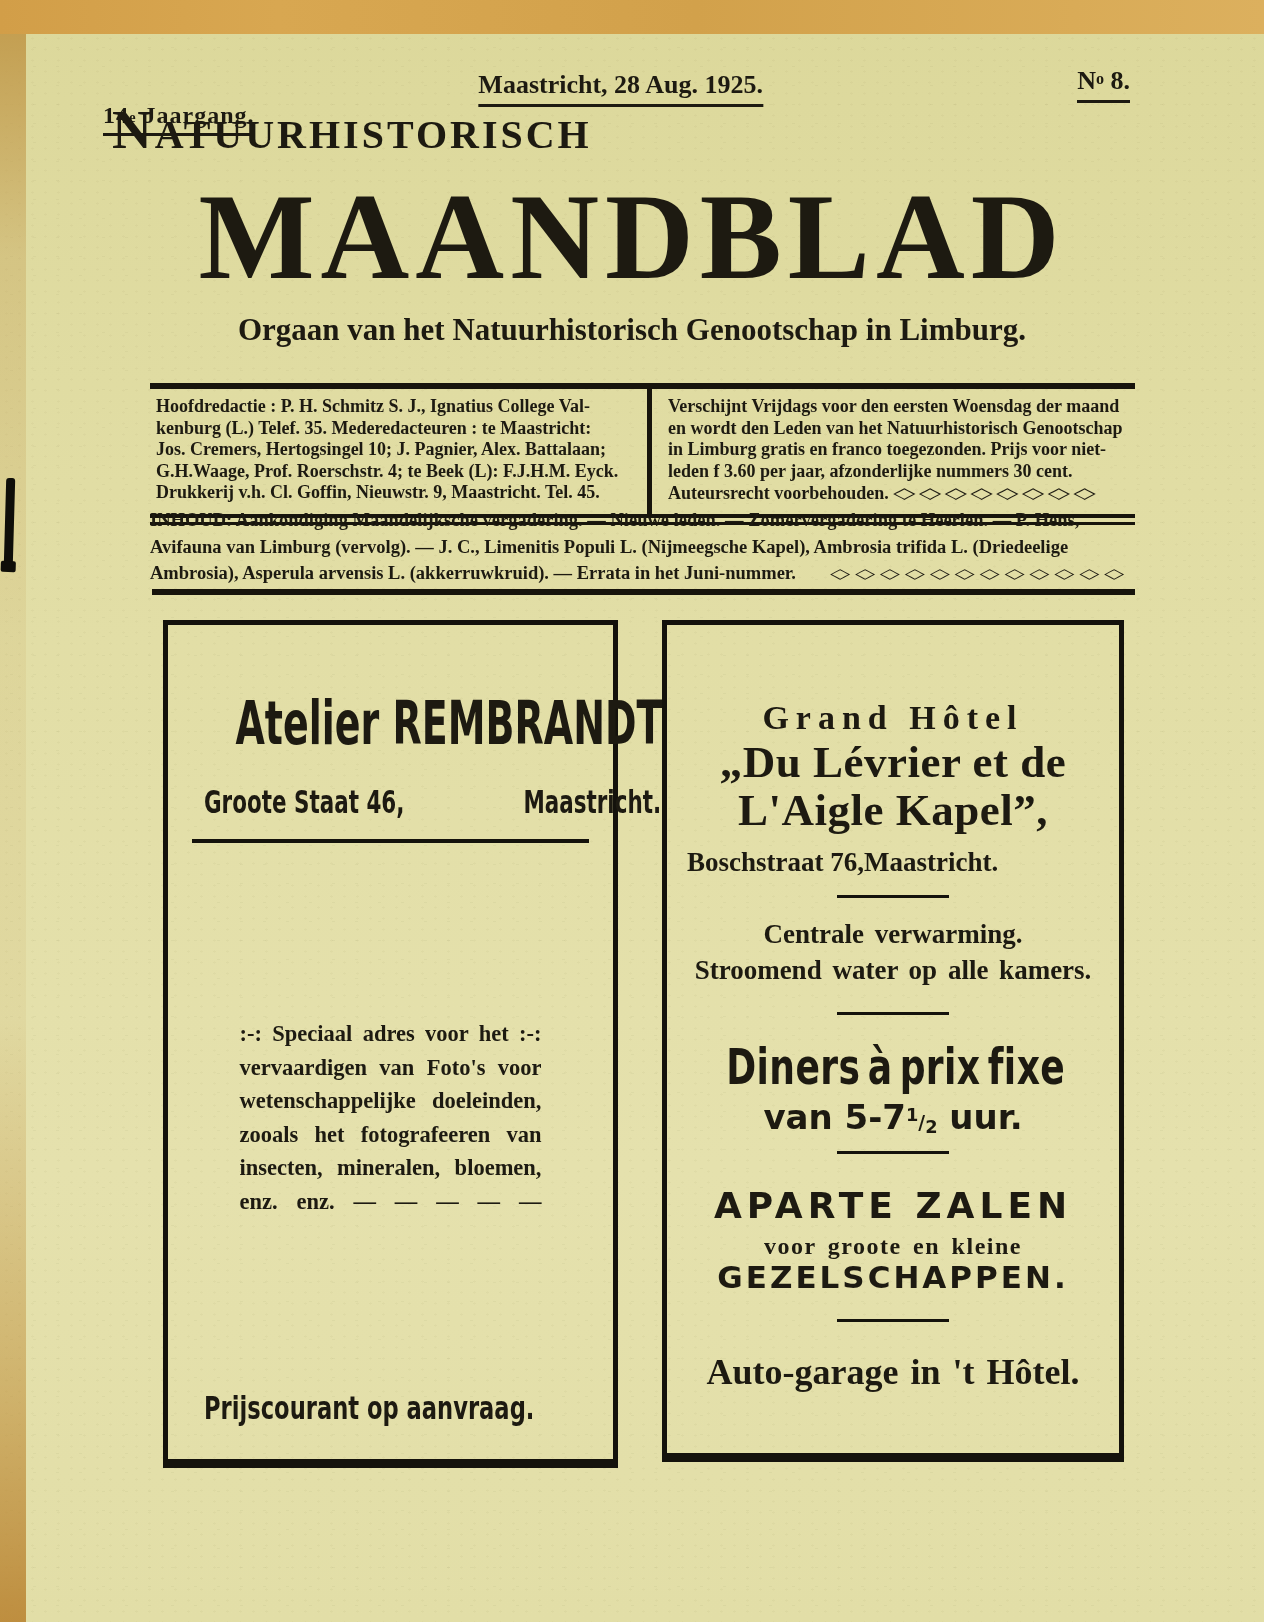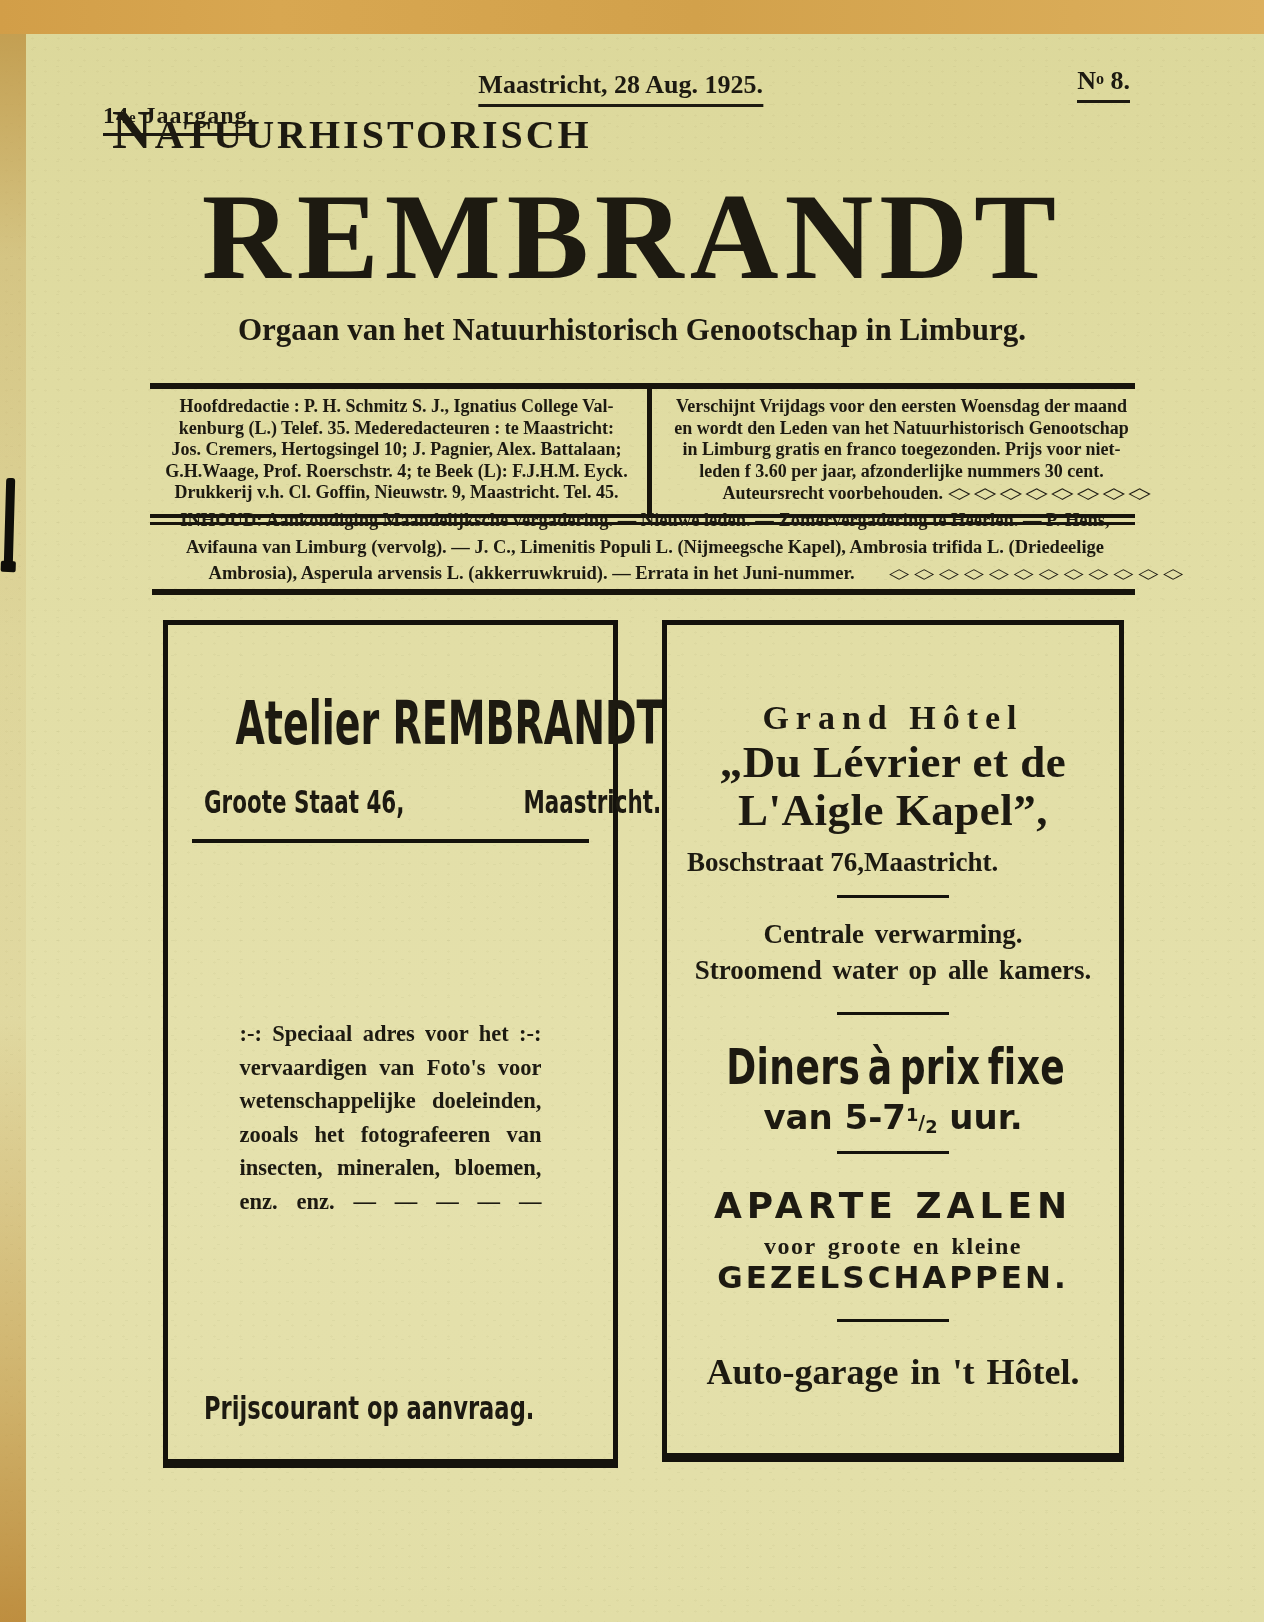--- a/index.html
+++ b/index.html
@@ -45,21 +45,21 @@
   .main-title { left:0; right:0; top:172px; text-align:center; font-weight:bold;
     font-size:123px; line-height:1.05; letter-spacing:6px; white-space:nowrap; }
   .subtitle { left:0; right:0; top:312px; text-align:center; font-weight:bold; font-size:31px; white-space:nowrap; }
 
   
   .info { left:150px; top:383px; width:985px; border-top:6px solid #17140c; }
   .info-cols { display:flex; align-items:stretch; }
   .info-left  { width:497px; padding:7px 10px 9px 6px; box-sizing:border-box; }
   .info-divider { width:5px; background:#17140c; }
   .info-right { flex:1; padding:7px 0 9px 16px; }
-  .info-line { font-weight:bold; font-size:18px; line-height:21.5px; white-space:nowrap;text-align:center; }
+  .info-line { font-weight:bold; font-size:18px; line-height:21.5px; white-space:nowrap; }
   .dbl-rule { height:4px; border-top:4px solid #17140c; border-bottom:3px solid #17140c; }
 
   .ornament { font-family:"DejaVu Sans", sans-serif; font-weight:bold; font-size:19px;
     display:inline-block; transform:scale(1.55,0.8); transform-origin:left center;
     letter-spacing:2px; white-space:nowrap; }
 
   
   .inhoud { left:150px; top:507px; width:990px; }
   .inhoud .info-line { font-size:18.5px; line-height:26.5px; }
   .inhoud .ornament { margin-left:34px; font-size:17px; letter-spacing:3px; }
@@ -114,21 +114,21 @@
 
   <div class="abs band-top"></div>
   <div class="abs strip-left"></div>
   <div class="abs binding-mark"></div>
 
   <div class="abs hdr vol"><span>14</span><span class="sup-sm">e</span><span> Jaargang.</span></div>
   <div class="abs hdr date">Maastricht, 28 Aug. 1925.</div>
   <div class="abs hdr issue"><span>N</span><span class="sup-hi">o</span><span> 8.</span></div>
 
   <div class="abs supertitle"><span class="initial">N</span><span>ATUURHISTORISCH</span></div>
-  <div class="abs main-title">REMBRANDT</div>
+  <div class="abs main-title">MAANDBLAD</div>
   <div class="abs subtitle">Orgaan van het Natuurhistorisch Genootschap in Limburg.</div>
 
   <div class="abs info">
     <div class="info-cols">
       <div class="info-left">
         <div class="info-line">Hoofdredactie : P. H. Schmitz S. J., Ignatius College Val-</div>
         <div class="info-line">kenburg (L.) Telef. 35. Mederedacteuren : te Maastricht:</div>
         <div class="info-line">Jos. Cremers, Hertogsingel 10; J. Pagnier, Alex. Battalaan;</div>
         <div class="info-line">G.H.Waage, Prof. Roerschstr. 4; te Beek (L): F.J.H.M. Eyck.</div>
         <div class="info-line">Drukkerij v.h. Cl. Goffin, Nieuwstr. 9, Maastricht. Tel. 45.</div>

